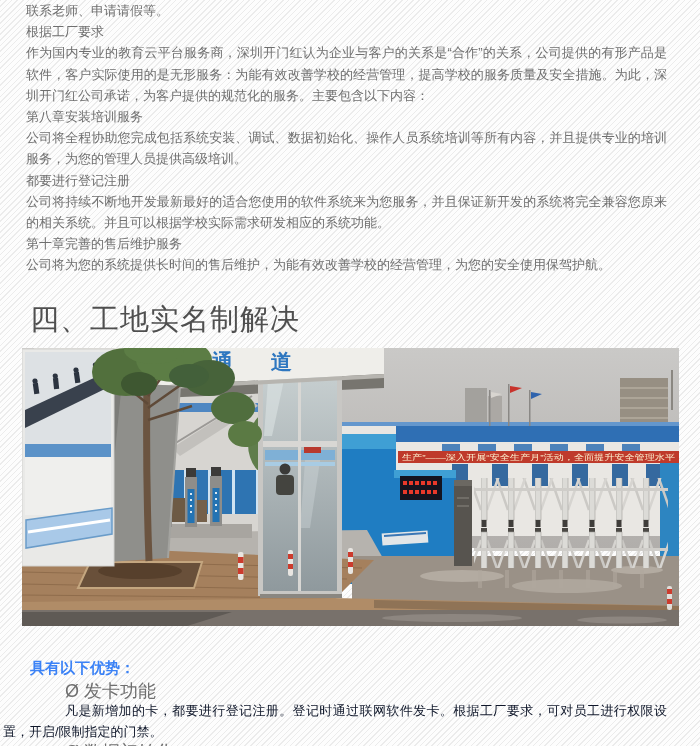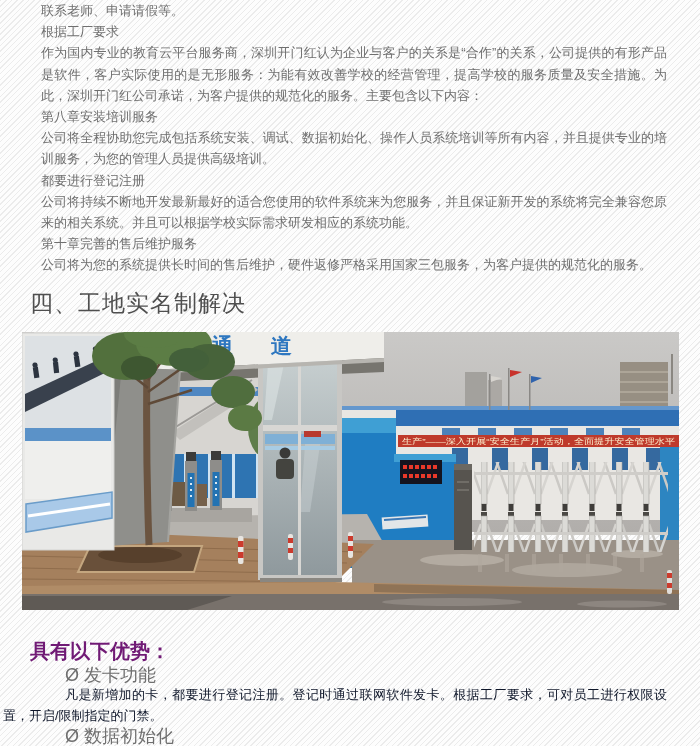--- a/index.html
+++ b/index.html
@@ -2,43 +2,43 @@
 <html><head>
 <meta charset="utf-8">
 <style>
   html,body{margin:0;padding:0;}
   body{
     width:700px;height:746px;overflow:hidden;position:relative;
     background-color:#fdfdfd;
     background-image:repeating-linear-gradient(135deg, rgba(150,150,150,.17) 0px, rgba(150,150,150,.17) 1px, transparent 1px, transparent 4px);
     font-family:"Liberation Sans","DejaVu Sans",sans-serif;
   }
-  .body-text{padding:0 33px 0 41px;}
+  .body-text{padding:0 33px 0 26px;}
   .body-text p{margin:0;font-size:13px;line-height:21.2px;color:#6f6f6f;text-align:justify;}
-  .section-heading{margin:12px 30px 0 30px;font-size:23px;line-height:30px;color:#4f4f4f;font-weight:400;letter-spacing:1px;}
+  .section-heading{margin:28px 30px 0 30px;font-size:29px;line-height:30px;color:#4f4f4f;font-weight:400;letter-spacing:1px;}
   .photo-wrap{margin:14px 0 0 22px;width:657px;height:278px;overflow:hidden;}
   .photo-wrap svg{display:block;}
   .advantages{margin-top:31px;padding:0 33px 0 3px;}
-  .advantages .adv-heading{margin:0 0 3px 27px;font-size:20px;line-height:21px;font-weight:700;color:#701a75;}
+  .advantages .adv-heading{margin:0 0 3px 27px;font-size:15px;line-height:21px;font-weight:700;color:#3b82f6;}
   .advantages .adv-label{margin:0 0 0 62px;font-size:18px;line-height:20.5px;color:#6f6f6f;}
   .advantages p.adv-body{margin:0;font-size:13px;line-height:20.5px;color:#0f172a;text-align:justify;text-indent:62px;}
 </style>
 </head>
 <body>
 
 <div class="body-text">
   <p>联系老师、申请请假等。</p>
   <p>根据工厂要求</p>
   <p>作为国内专业的教育云平台服务商，深圳开门红认为企业与客户的关系是“合作”的关系，公司提供的有形产品是软件，客户实际使用的是无形服务：为能有效改善学校的经营管理，提高学校的服务质量及安全措施。为此，深圳开门红公司承诺，为客户提供的规范化的服务。主要包含以下内容：</p>
   <p>第八章安装培训服务</p>
   <p>公司将全程协助您完成包括系统安装、调试、数据初始化、操作人员系统培训等所有内容，并且提供专业的培训服务，为您的管理人员提供高级培训。</p>
   <p>都要进行登记注册</p>
   <p>公司将持续不断地开发最新最好的适合您使用的软件系统来为您服务，并且保证新开发的系统将完全兼容您原来的相关系统。并且可以根据学校实际需求研发相应的系统功能。</p>
   <p>第十章完善的售后维护服务</p>
-  <p>公司将为您的系统提供长时间的售后维护，硬件返修严格采用国家三包服务，为客户提供的规范化的服务。</p>
+  <p>公司将为您的系统提供长时间的售后维护，为能有效改善学校的经营管理，为您的安全使用保驾护航。</p>
 </div>
 
 <div class="section-heading">四、工地实名制解决</div>
 
 <div class="photo-wrap">
 <svg width="657" height="278" viewBox="0 0 657 278" xmlns="http://www.w3.org/2000/svg">
   <defs>
     <linearGradient id="sky" x1="0" y1="0" x2="0" y2="1">
       <stop offset="0" stop-color="#cac9c7"></stop>
           <stop offset="1" stop-color="#b1aeab"></stop>

